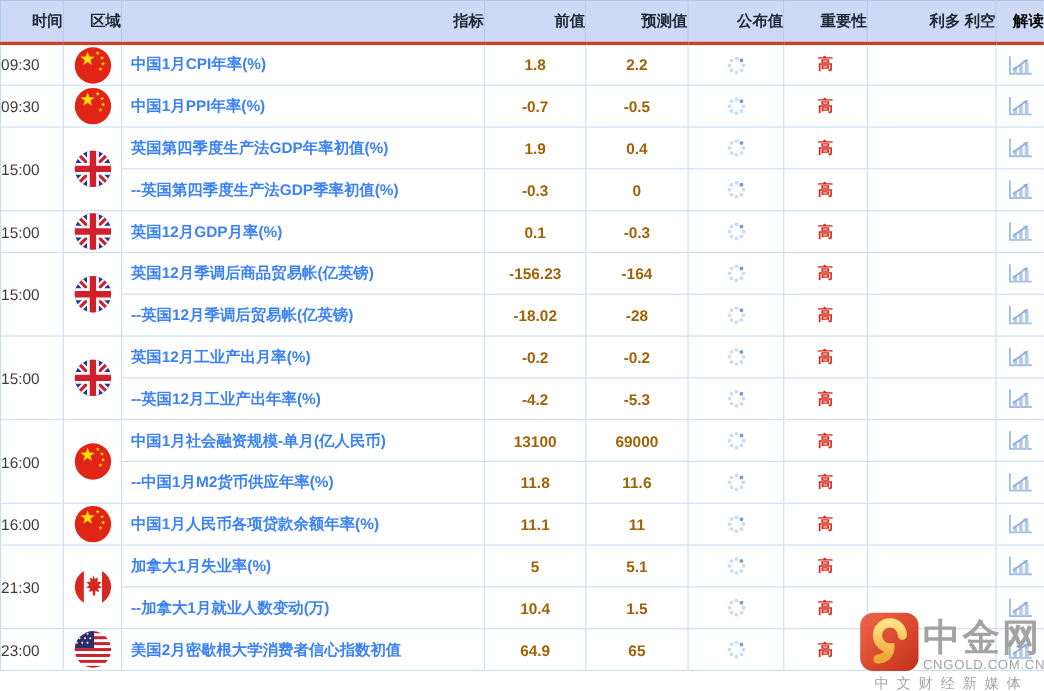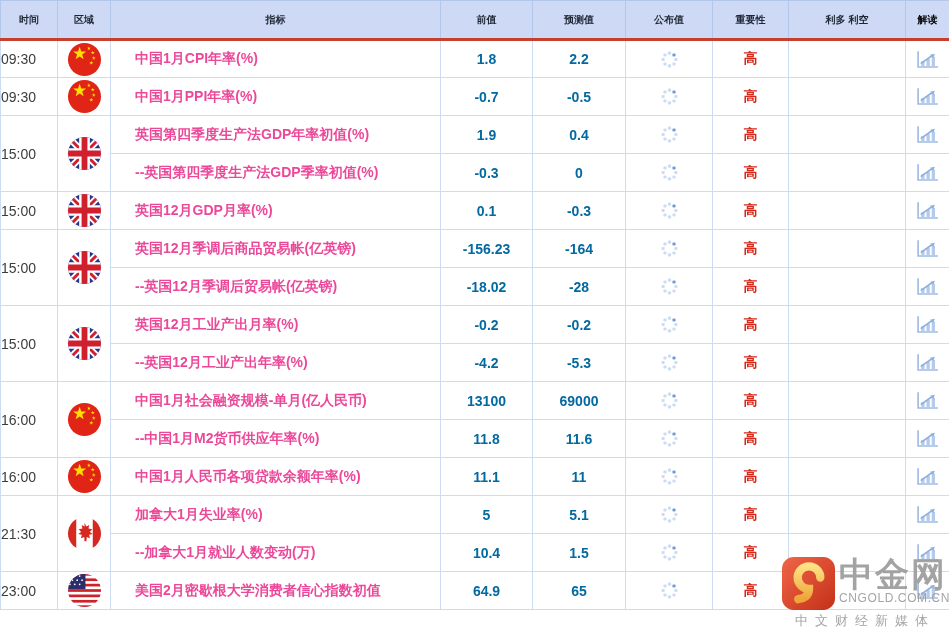--- a/index.html
+++ b/index.html
@@ -2,36 +2,36 @@
 <html><head>
 <meta charset="utf-8">
 <style>
   *{box-sizing:border-box;margin:0;padding:0}
   html,body{width:949px;height:628px;overflow:hidden;background:#fff;
     font-family:"Liberation Sans","DejaVu Sans",sans-serif}
   .page{position:relative;width:949px;height:628px}
 
   table{border-collapse:collapse;table-layout:fixed;width:949px}
   th,td{vertical-align:middle}
-  thead th{height:39px;background:#cedaf5;font-size:10px;font-weight:bold;color:#1e2736;
-    border:1px solid #b3c7ea;border-bottom:3px solid #c7402d;text-align:center}
+  thead th{height:39px;background:#cedaf5;font-size:14px;font-weight:bold;color:#1e2736;
+    border:1px solid #b3c7ea;border-bottom:3px solid #c7402d;text-align:right}
   thead th.h-interp{color:#000000}
   tbody td{height:38px;border:1px solid #cbdcf3;font-size:14px;background:#fff}
   .c-time{text-align:left;color:#3c3c3c}
   .c-region{text-align:center}
   .flag{width:35px;height:35px;vertical-align:middle}
-  .c-ind{padding-left:24px;color:#ec4899;font-weight:bold}
-  .c-num{text-align:center;color:#0369a1;font-weight:bold}
+  .c-ind{padding-left:8px;color:#3b82f6;font-weight:bold}
+  .c-num{text-align:center;color:#a16207;font-weight:bold}
   .c-imp{text-align:center;color:#d7281a;font-weight:bold}
   .c-pub,.c-interp{text-align:center}
   .spin{width:17px;height:17px;vertical-align:middle}
   .chart{width:23px;height:19px;vertical-align:middle;cursor:pointer}
 
   .watermark{position:absolute;left:781px;top:556px;width:168px;opacity:.92;pointer-events:none}
-  .wm-row{display:flex;align-items:flex-start}
+  .wm-row{display:flex;align-items:flex-end}
   .wm-logo{width:55px;height:55px;flex:0 0 auto;margin-right:3px}
   .wm-brand{font-size:34px;font-weight:bold;color:#9c9c9c;line-height:36px;letter-spacing:2px;white-space:nowrap}
   .wm-domain{font-size:12px;color:#9c9c9c;letter-spacing:.6px;margin-top:-1px;white-space:nowrap}
   .wm-tagline{font-size:13px;color:#9c9c9c;letter-spacing:7px;margin-top:1px;margin-left:14px;white-space:nowrap}
 </style>
 </head>
 <body>
 
 <svg width="0" height="0" style="position:absolute" aria-hidden="true">
   <defs>

